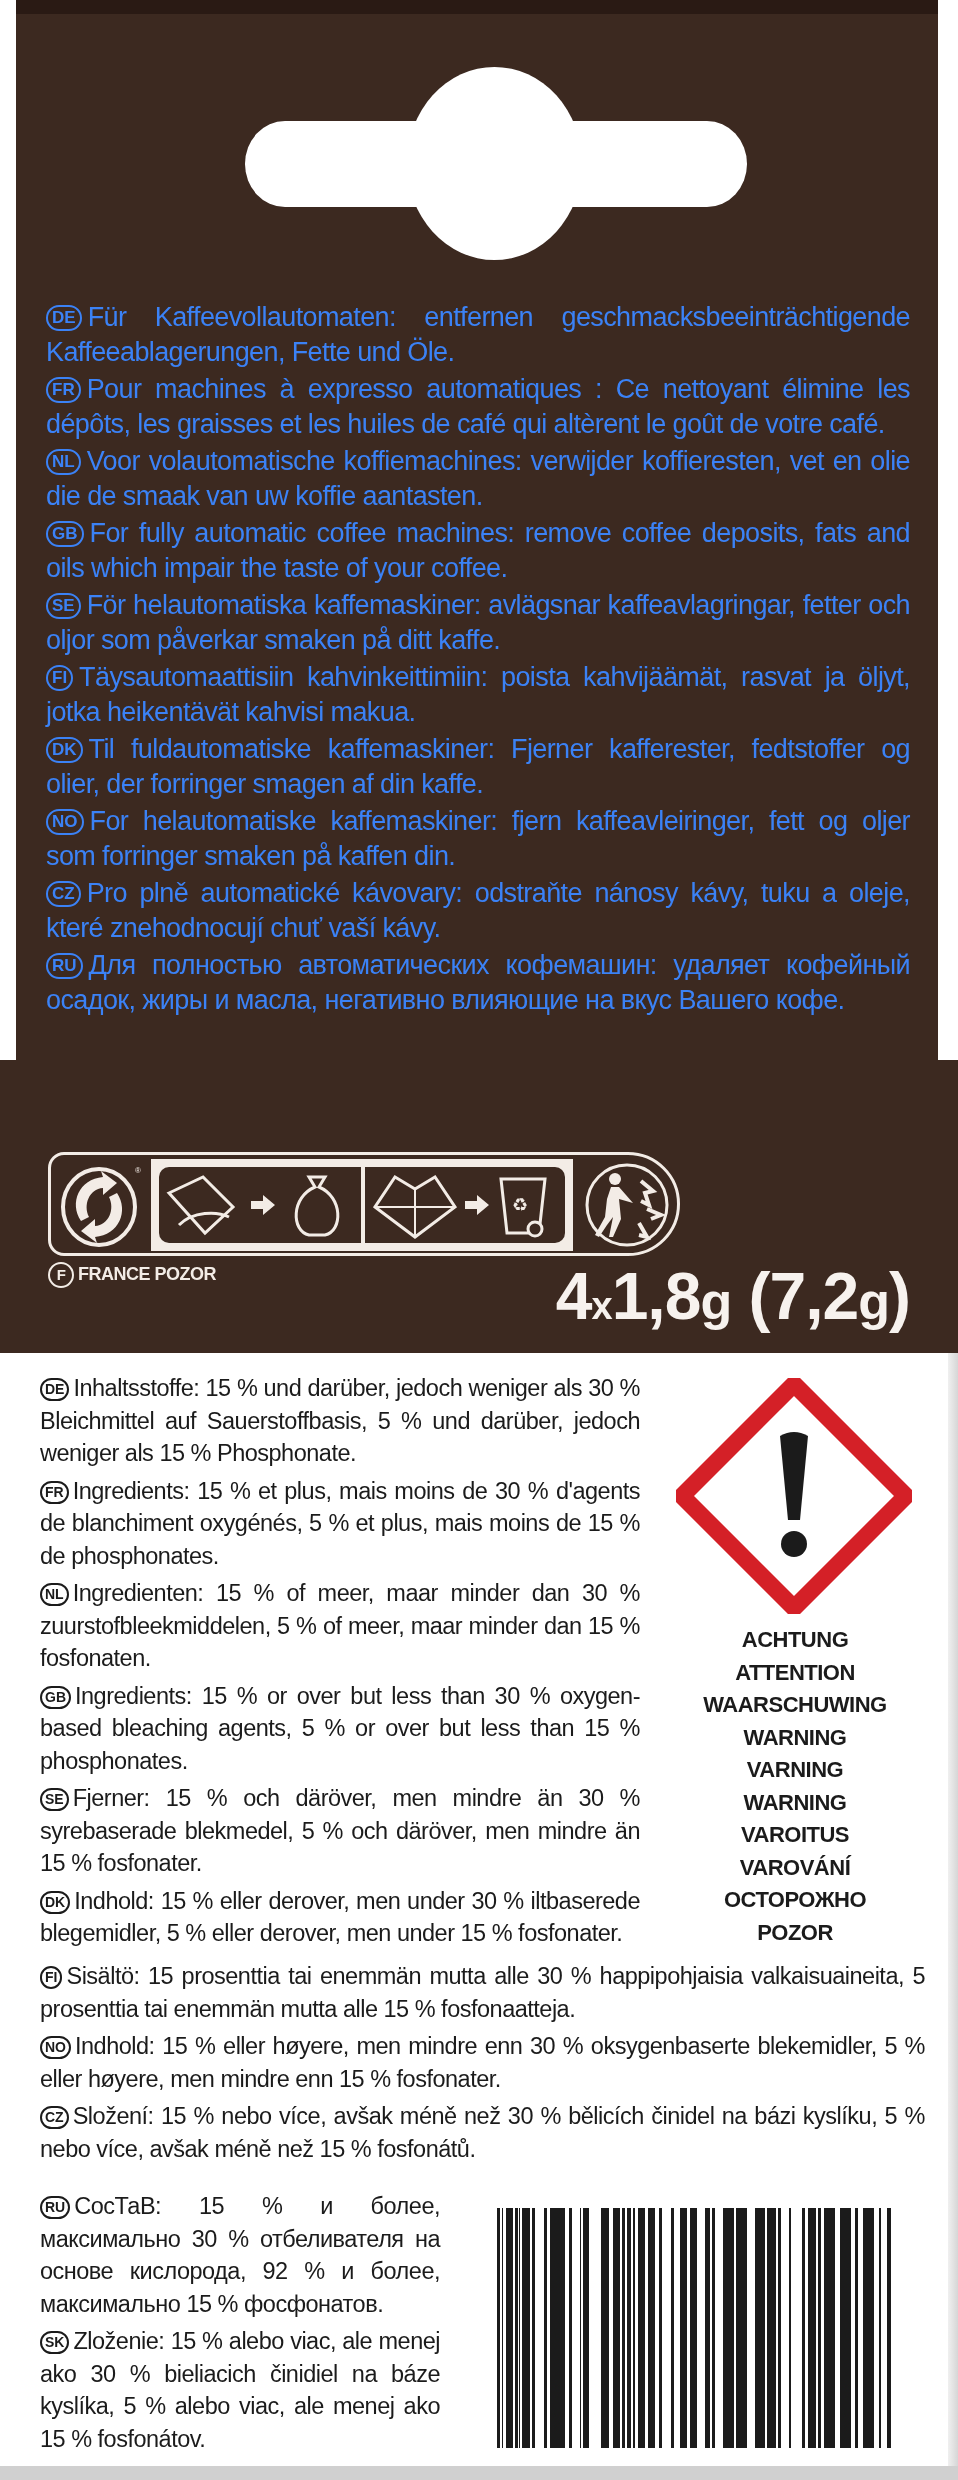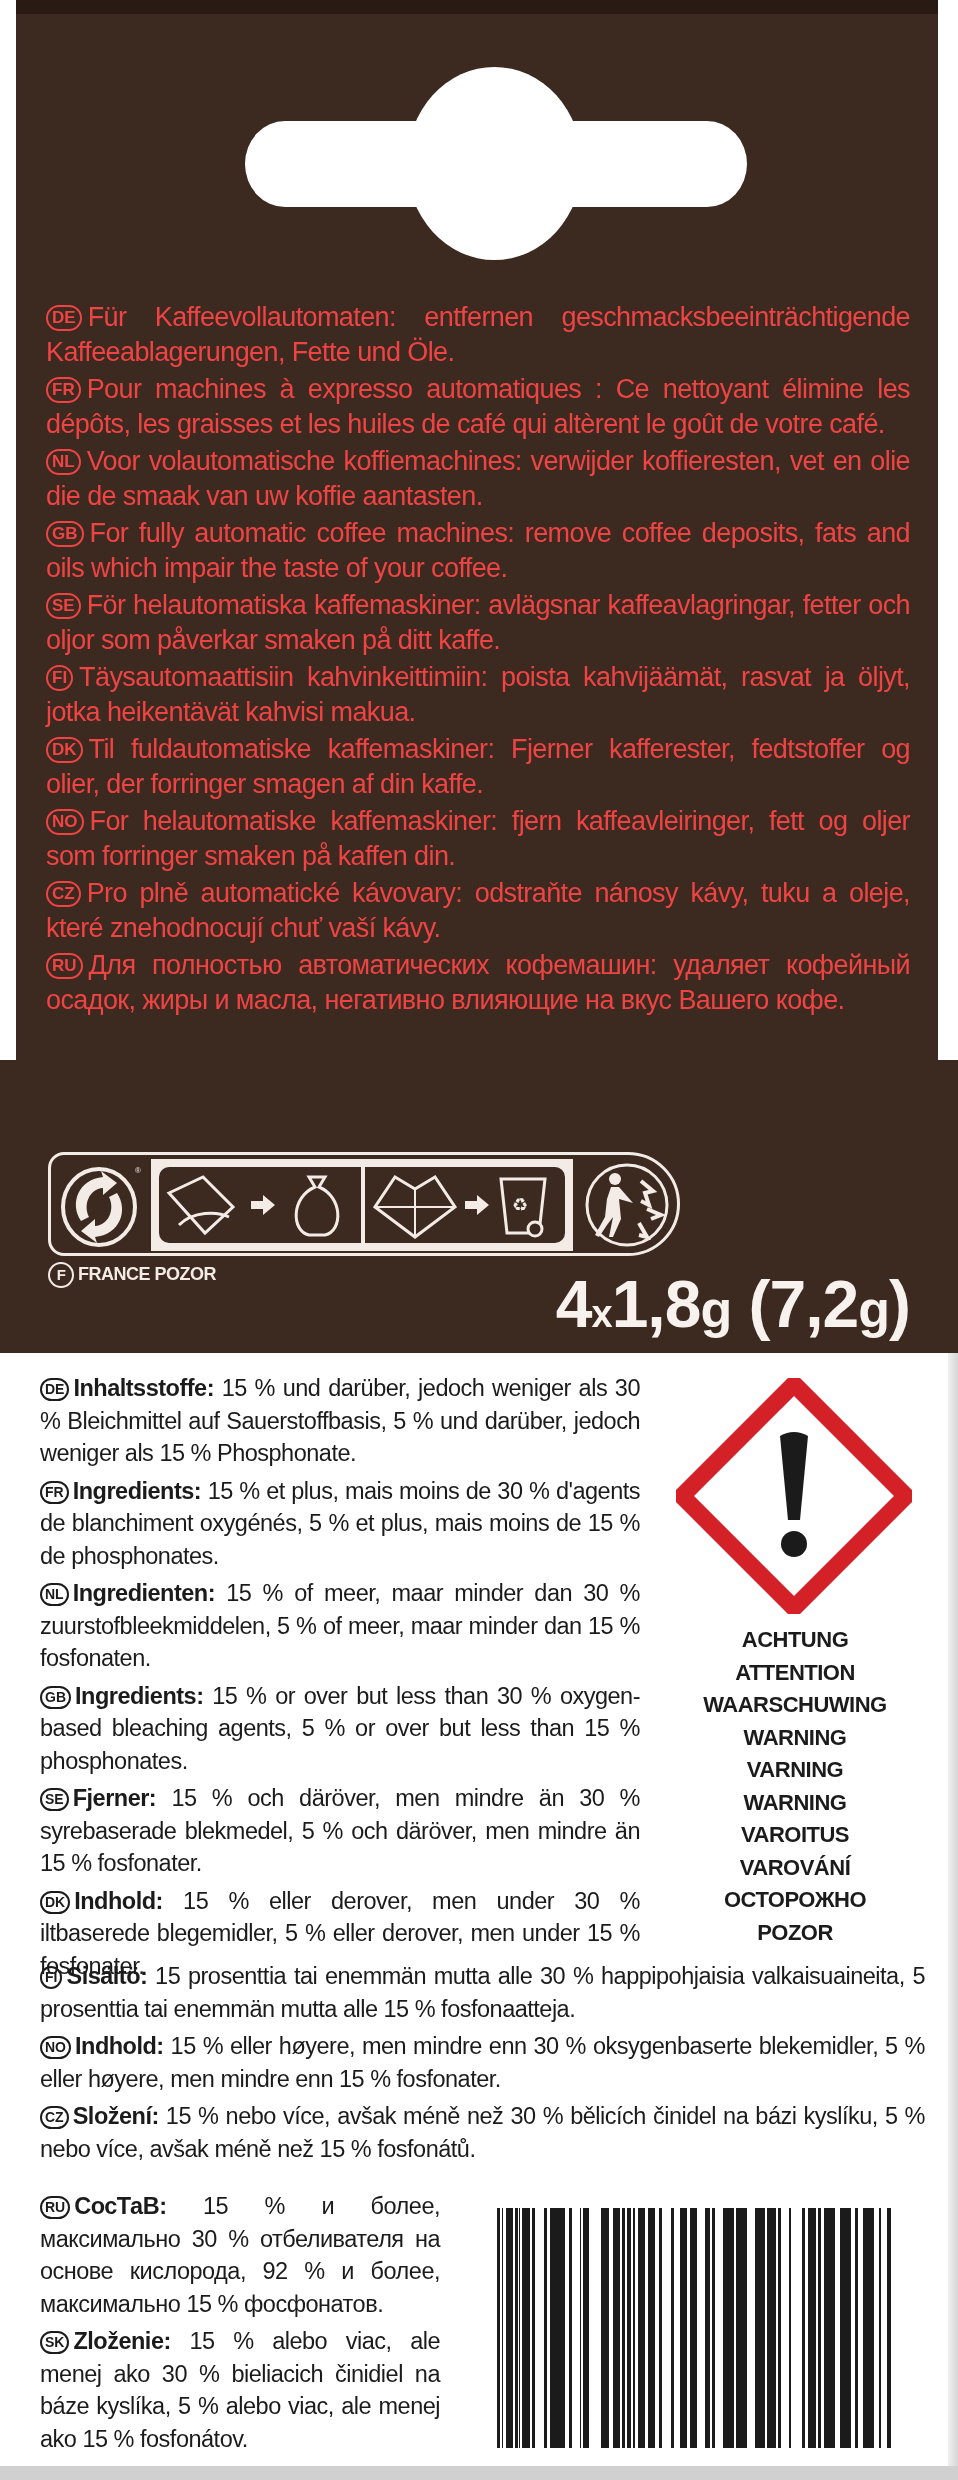--- a/index.html
+++ b/index.html
@@ -3,40 +3,40 @@
 <meta charset="utf-8">
 <style>
   html, body { margin:0; padding:0; }
   body { width:958px; height:2480px; background:#ffffff; position:relative; overflow:hidden; font-family:"Liberation Sans", sans-serif; }
   .brown-top { position:absolute; left:16px; top:0; width:922px; height:1060px; background:#3c2920; }
   .brown-top .shade { position:absolute; left:0; top:0; right:0; height:14px; background:#2a1a14; }
   .brown-bottom { position:absolute; left:0; top:1060px; width:958px; height:293px; background:#3c2920; }
   .hole-bar { position:absolute; left:229px; top:121px; width:502px; height:86px; background:#fff; border-radius:40px / 43px; }
   .hole-oval { position:absolute; left:391px; top:67px; width:175px; height:193px; background:#fff; border-radius:50%; }
 
-  .desc { position:absolute; left:46px; top:300px; width:864px; color:#ef4444; font-family:"Liberation Sans", sans-serif; font-size:27px; line-height:34.5px; letter-spacing:-0.6px; }
+  .desc { position:absolute; left:46px; top:300px; width:864px; color:#3b82f6; font-family:"Liberation Sans", sans-serif; font-size:27px; line-height:34.5px; letter-spacing:-0.6px; }
   .desc .para { text-align:justify; margin:0 0 3px 0; }
   .badge { display:inline-block; border:2px solid currentColor; border-radius:16px; font-size:17px; font-weight:bold; line-height:22px; padding:0 4px; margin-right:6px; vertical-align:3px; letter-spacing:0; }
 
   .icon-row { position:absolute; left:48px; top:1152px; width:632px; height:104px; border:3px solid #f3ece6; border-radius:16px 52px 52px 16px; box-sizing:border-box; }
   .icon-green { position:absolute; left:8px; top:8px; width:82px; height:84px; }
   .icon-mid { position:absolute; left:100px; top:4px; width:422px; height:92px; background:#f3ece6; }
   .icon-mid .cell { position:absolute; top:8px; height:76px; background:#3c2920; }
   .icon-mid .c1 { left:8px; width:202px; border-radius:10px 0 0 10px; }
   .icon-mid .c2 { left:214px; width:200px; border-radius:0 10px 10px 0; }
   .icon-triman { position:absolute; right:6px; top:6px; width:88px; height:88px; }
   .france-only { position:absolute; left:48px; top:1262px; color:#f3ece6; font-size:18px; font-weight:bold; letter-spacing:-0.5px; }
   .france-only .f { display:inline-block; border:2px solid #f3ece6; border-radius:50%; width:22px; height:22px; text-align:center; line-height:22px; margin-right:4px; font-size:15px; }
-  .weight { position:absolute; right:48px; top:1262px; color:#f7f2ee; font-size:66px; font-weight:bold; letter-spacing:-1px; line-height:84px; }
+  .weight { position:absolute; right:48px; top:1262px; color:#f7f2ee; font-size:66px; font-weight:bold; letter-spacing:-1px; line-height:68px; }
   .weight .x { font-size:38px; }
   .weight .g { font-size:52px; }
 
   .ing { position:absolute; left:40px; color:#1b1b1b; font-size:23.5px; line-height:32.5px; letter-spacing:-0.5px; }
   .ing .para { text-align:justify; margin:0 0 5px 0; }
-  .ing b { font-weight:bold; }
+  .ing b { font-weight:normal; }
   .ibadge { display:inline-block; border:2px solid #1b1b1b; border-radius:14px; font-size:14px; font-weight:bold; line-height:19px; padding:0 3px; margin-right:4px; vertical-align:2px; letter-spacing:0; }
   .ing-a { top:1372px; width:600px; }
   .ing-b { top:1960px; width:885px; }
   .ing-c { top:2190px; width:400px; }
 
   .hazard { position:absolute; left:676px; top:1378px; width:236px; height:236px; }
   .warnings { position:absolute; left:680px; top:1624px; width:230px; text-align:center; color:#1b1b1b; font-weight:bold; font-size:22px; line-height:32.5px; letter-spacing:-0.5px; }
   .barcode { position:absolute; left:497px; top:2208px; width:398px; height:240px; display:flex; }
   .barcode span { display:block; height:100%; }
   .bottom-shade { position:absolute; left:0; top:2466px; width:958px; height:14px; background:#d0d0d0; }

